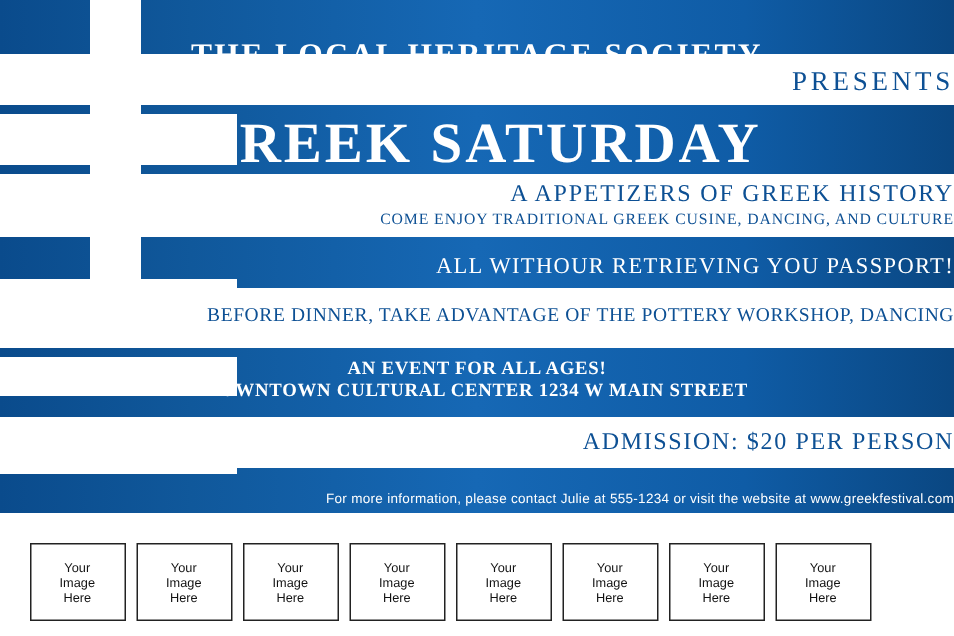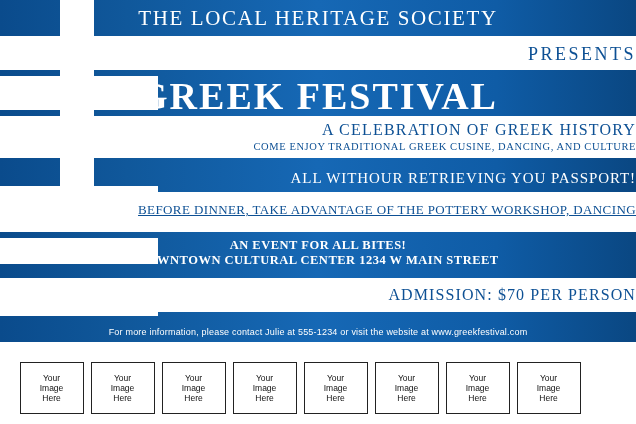--- a/index.html
+++ b/index.html
@@ -60,24 +60,24 @@
     box-sizing: border-box;
   }
   .on-blue {
     color: #ffffff;
   }
   .on-white {
     color: #0d5094;
     text-align: right;
   }
   .title-society {
-    top: 6px;
+    top: 24px;
     font-size: 21px;
     letter-spacing: 1.6px;
-    font-weight: normal;
+    font-weight: bold;
   }
   .presents {
     top: 44px;
     font-size: 18px;
     letter-spacing: 2.5px;
   }
   .festival {
     top: 74px;
     font-size: 38px;
     letter-spacing: 2px;
@@ -97,39 +97,39 @@
     top: 170px;
     font-size: 15px;
     letter-spacing: 0.9px;
     text-align: right;
   }
   .workshop {
     top: 202px;
     font-size: 13px;
     line-height: 16px;
     letter-spacing: 0.4px;
-    text-decoration: underline;
   }
   .event-details {
     top: 238px;
     font-size: 12.5px;
     line-height: 15px;
     letter-spacing: 0.5px;
     font-weight: bold;
   }
   .admission {
     top: 286px;
     font-size: 16px;
     letter-spacing: 1.1px;
   }
   .contact {
     top: 327px;
     font-size: 9px;
     letter-spacing: 0.2px;
     font-family: "Liberation Sans", sans-serif;
+    text-align: right;
   }
   
   .image-strip {
     position: absolute;
     left: 0;
     top: 352px;
     width: 600px;
     height: 72px;
     display: flex;
     justify-content: center;
@@ -163,35 +163,35 @@
   <div class="stripe" style="top:290px;"></div>
 
   <div class="band" style="top:36px;height:34px;"></div>
   <div class="band" style="top:116px;height:42px;"></div>
   <div class="band" style="top:192px;height:40px;"></div>
   <div class="band" style="top:278px;height:34px;"></div>
   <div class="band" style="top:342px;height:82px;"></div>
 
   <div class="row on-blue title-society">THE LOCAL HERITAGE SOCIETY</div>
   <div class="row on-white presents">PRESENTS</div>
-  <div class="row on-blue festival">GREEK FESTIVAL</div>
-  <div class="row on-white celebration">A CELEBRATION OF GREEK HISTORY</div>
+  <div class="row on-blue festival">GREEK SATURDAY</div>
+  <div class="row on-white celebration">A APPETIZERS OF GREEK HISTORY</div>
   <div class="row on-white comeenjoy">COME ENJOY TRADITIONAL GREEK CUSINE, DANCING, AND CULTURE</div>
   <div class="row on-blue passport">ALL WITHOUR RETRIEVING YOU PASSPORT!</div>
 
   <div class="row on-white workshop">
     <div>BEFORE DINNER, TAKE ADVANTAGE OF THE POTTERY WORKSHOP, DANCING</div>
   </div>
 
   <div class="row on-blue event-details">
-    <div>AN EVENT FOR ALL BITES!</div>
+    <div>AN EVENT FOR ALL AGES!</div>
     <div>DOWNTOWN CULTURAL CENTER 1234 W MAIN STREET</div>
   </div>
 
-  <div class="row on-white admission">ADMISSION: $70 PER PERSON</div>
+  <div class="row on-white admission">ADMISSION: $20 PER PERSON</div>
   <div class="row on-blue contact">For more information, please contact Julie at 555-1234 or visit the website at www.greekfestival.com</div>
 
   <div class="image-strip">
     <div class="img-ph">
       <span>Your</span>
       <span>Image</span>
       <span>Here</span>
     </div>
     <div class="img-ph">
       <span>Your</span>

